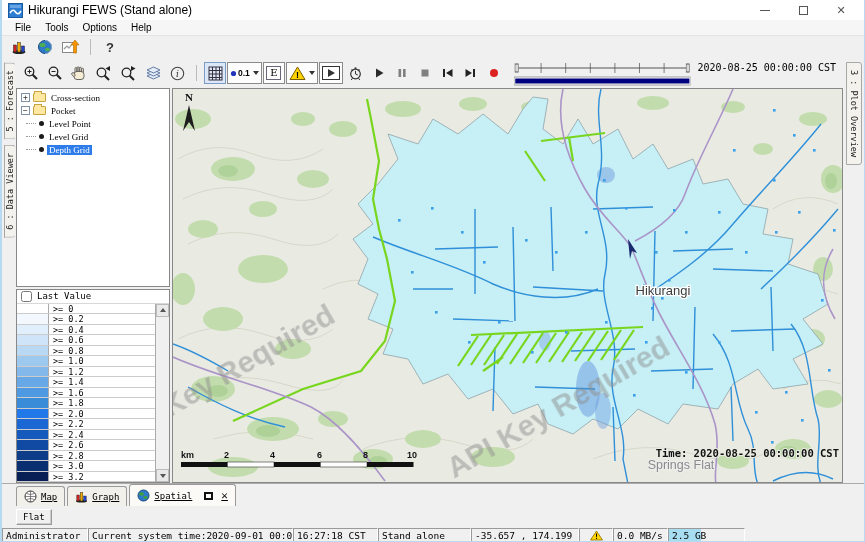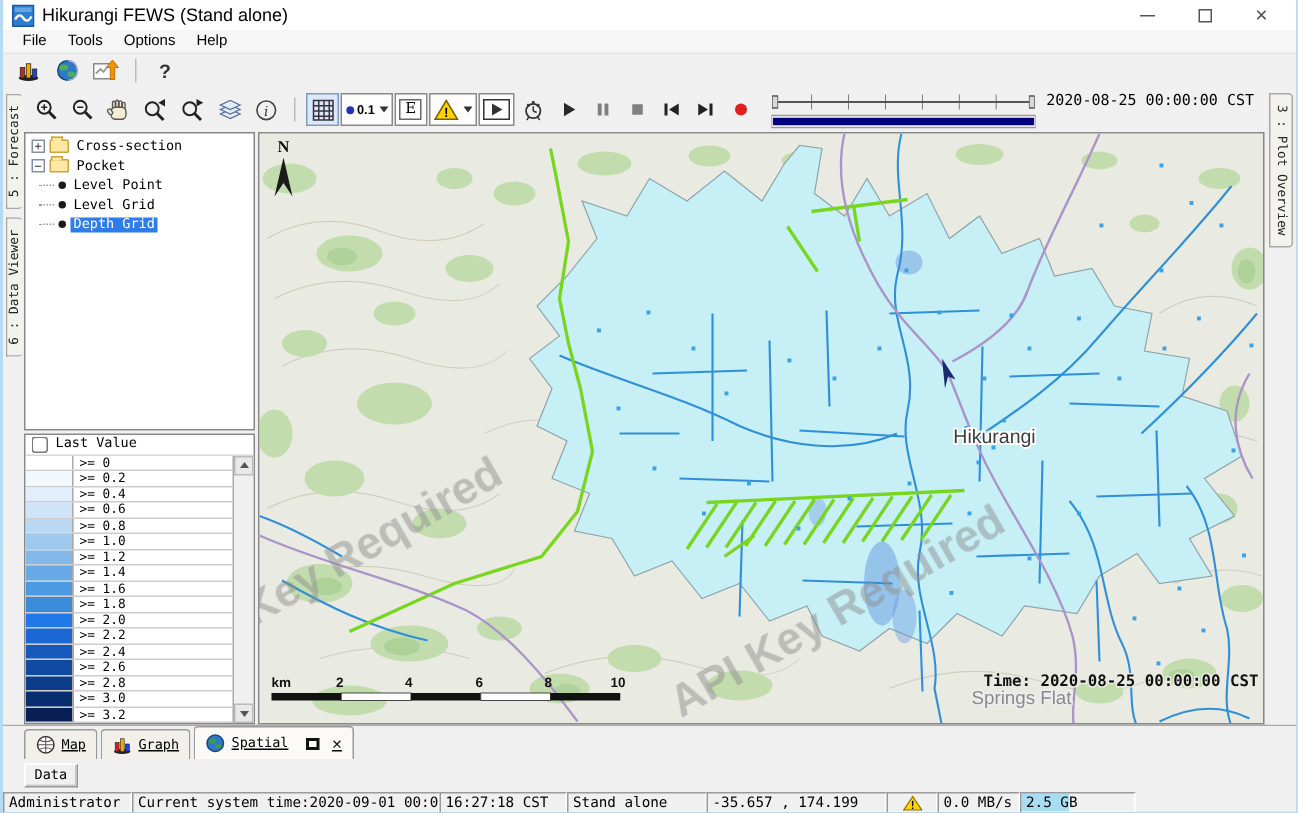--- a/index.html
+++ b/index.html
@@ -49,21 +49,21 @@
   
   .panels { display:flex; height:395px; }
   .leftpanel { width:156px; display:flex; flex-direction:column; padding:0 2px 0 0; }
   .treebox { height:199px; background:#fff; border:1px solid #888; overflow:hidden; font-family:"DejaVu Sans Mono",monospace; font-size:9px; padding-top:2px; }
   .trow { display:flex; align-items:center; height:13px; gap:3px; padding-left:4px; white-space:nowrap; }
   .tbox { width:9px; height:9px; border:1px solid #8090a8; background:#fff; font-size:8px; line-height:7px; text-align:center; color:#333; flex:none; }
   .ficon { width:13px; height:9px; background:#ffe9a2; border:1px solid #c8a440; border-radius:1px; position:relative; flex:none; }
   .ficon::before { content:""; position:absolute; top:-3px; left:0; width:6px; height:2px; background:#ffe9a2; border:1px solid #c8a440; border-bottom:none; }
   .conn { width:10px; border-top:1px dotted #999; margin-left:5px; flex:none; }
   .bullet { width:5px; height:5px; border-radius:50%; background:#1a1a1a; flex:none; }
-  .tlabel { padding:0 2px; }
+  .tlabel { padding:0 2px;font-family:Liberation Serif, serif; }
   .tlabel.sel { background:#2e7cea; color:#fff; }
   .legendbox { margin-top:2px; height:194px; background:#fff; border:1px solid #888; display:flex; flex-direction:column; overflow:hidden; }
   .lvrow { height:20px; display:flex; align-items:center; gap:5px; padding:0 4px; border-bottom:1px solid #d8d8d8; font-family:"DejaVu Sans Mono",monospace; font-size:9px; }
   .lvrow input { width:11px; height:11px; }
   .legendscroll { flex:1; display:flex; }
   .legendrows { flex:1; overflow:hidden; border-right:1px solid #aaa; }
   .legend-row { display:flex; height:10.5px; border-bottom:1px solid #ccc; }
   .legend-swatch { width:32px; border-right:1px solid #aaa; flex:none; }
   .legend-label { font-family:"DejaVu Sans Mono",monospace; font-size:8.5px; line-height:10px; padding-left:4px; }
   .sb { width:13px; background:#f0f0f0; display:flex; flex-direction:column; justify-content:space-between; }
@@ -680,29 +680,29 @@
         </svg>
       <span>Spatial</span>
       <span class="dockctl">
         <span class="dock-max"></span>
         <span class="dock-close">✕</span>
       </span>
     </div>
   </div>
 
   <div class="logsrow">
-    <button class="logsbtn">Data</button>
+    <button class="logsbtn">Flat</button>
   </div>
 
   <div class="statusbar">
     <div class="scell" style="width:86px">Administrator</div>
     <div class="scell" style="width:205px">Current system time:2020-09-01 00:00 CST</div>
     <div class="scell" style="width:85px">16:27:18 CST</div>
     <div class="scell" style="width:93px">Stand alone</div>
-    <div class="scell" style="width:120px">-35.657 , 174.199</div>
+    <div class="scell" style="width:108px">-35.657 , 174.199</div>
     <div class="scell" style="width:34px; justify-content:center">
       <svg width="13" height="11">
           <polygon points="6.5,1 12.5,10 0.5,10" fill="#ffd400" stroke="#8a6d00" stroke-width="0.8"></polygon>
           <text x="6.5" y="9" font-size="7.5" font-weight="bold" text-anchor="middle" fill="#000">!</text>
         </svg>
     </div>
     <div class="scell" style="width:55px">0.0 MB/s</div>
     <div class="scell mem" style="width:77px">2.5 GB</div>
   </div>
 

